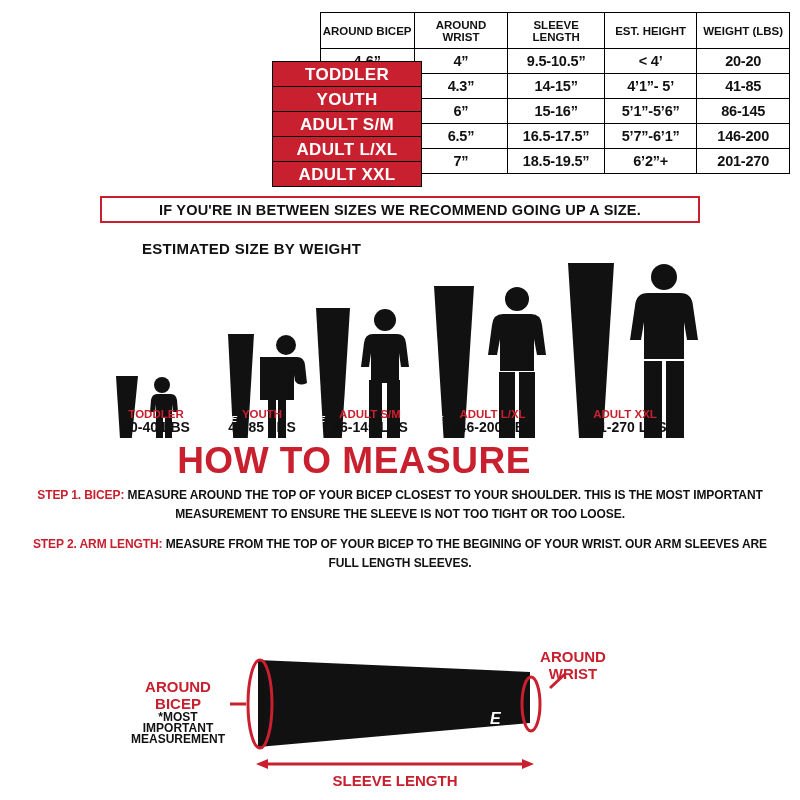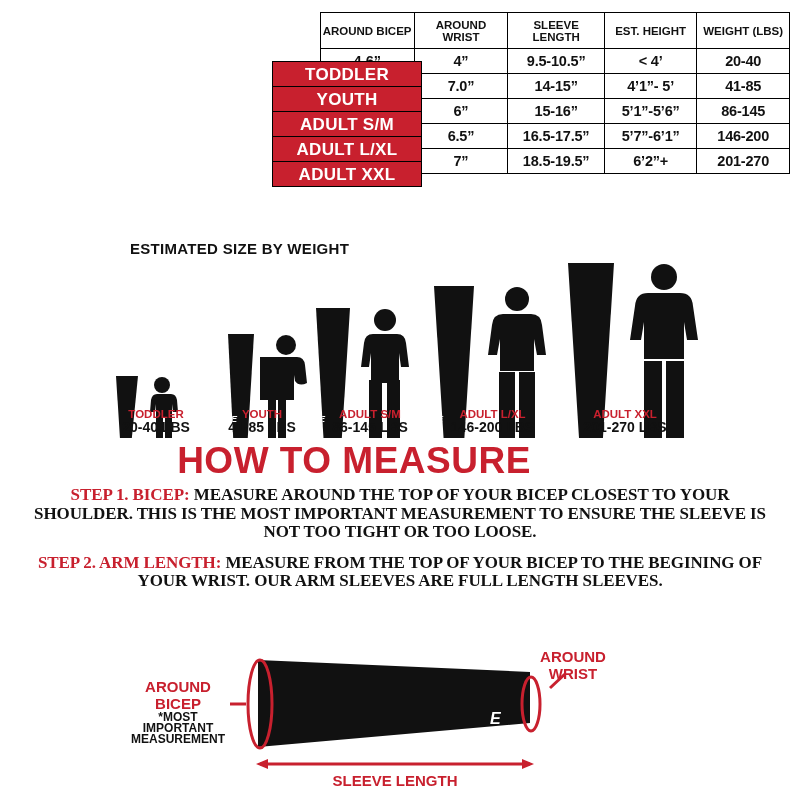--- a/index.html
+++ b/index.html
@@ -82,21 +82,21 @@
     justify-content: center;
     font-size: 14.5px;
     font-weight: bold;
     letter-spacing: 0.2px;
     color: #111;
   }
 
   
   .est-title {
     position: absolute;
-    left: 130px;
+    left: 142px;
     top: 240px;
     font-size: 15px;
     font-weight: bold;
     letter-spacing: 0.3px;
     color: #111;
   }
   .figures {
     position: absolute;
     left: 100px;
     top: 258px;
@@ -156,27 +156,26 @@
     letter-spacing: 0.5px;
   }
   .steps {
     position: absolute;
     top: 486px;
     left: 30px;
     width: 740px;
     text-align: center;
   }
   .step {
-    font-size: 17px;
+    font-size: 12px;
     font-weight: bold;
     line-height: 18.5px;
     color: #111;
     margin-bottom: 12px;
     letter-spacing: -0.1px;
-    font-family: Liberation Serif, serif;
   }
   .step .k { color: #c8202e; }
 
   
   .diagram {
     position: absolute;
     left: 110px;
     top: 648px;
     width: 600px;
     height: 145px;
@@ -254,28 +253,28 @@
       <th style="width:105px">WEIGHT (LBS)</th>
     </tr>
     <tr>
       <td class="rowhead corner-cell">
         <span class="row-label">TODDLER</span>
       </td>
       <td>4-6”</td>
       <td>4”</td>
       <td>9.5-10.5”</td>
       <td>&lt; 4’</td>
-      <td>20-40</td>
+      <td>20-20</td>
     </tr>
     <tr>
       <td class="rowhead corner-cell">
         <span class="row-label">YOUTH</span>
       </td>
       <td>7-8”</td>
-      <td>7.0”</td>
+      <td>4.3”</td>
       <td>14-15”</td>
       <td>4’1”- 5’</td>
       <td>41-85</td>
     </tr>
     <tr>
       <td class="rowhead corner-cell">
         <span class="row-label">ADULT S/M</span>
       </td>
       <td>9-10”</td>
       <td>6”</td>
@@ -299,20 +298,21 @@
       </td>
       <td>15-18”</td>
       <td>7”</td>
       <td>18.5-19.5”</td>
       <td>6’2”+</td>
       <td>201-270</td>
     </tr>
   </tbody>
     </table>
 
+  <div class="callout">IF YOU'RE IN BETWEEN SIZES WE RECOMMEND GOING UP A SIZE.</div>
 
   <div class="est-title">ESTIMATED SIZE BY WEIGHT</div>
 
   <div class="figures">
 
     <div class="fig-group" style="left:16px;">
       <div class="sleeve" style="left:0px; width:22px; height:62px; clip-path: polygon(0 0, 100% 0, 72% 100%, 18% 100%);">
       </div>
       <svg class="person" style="left:26px;" width="40" height="62" viewBox="0 0 40 62">
         <circle cx="20" cy="9" r="8" fill="#111"></circle>

